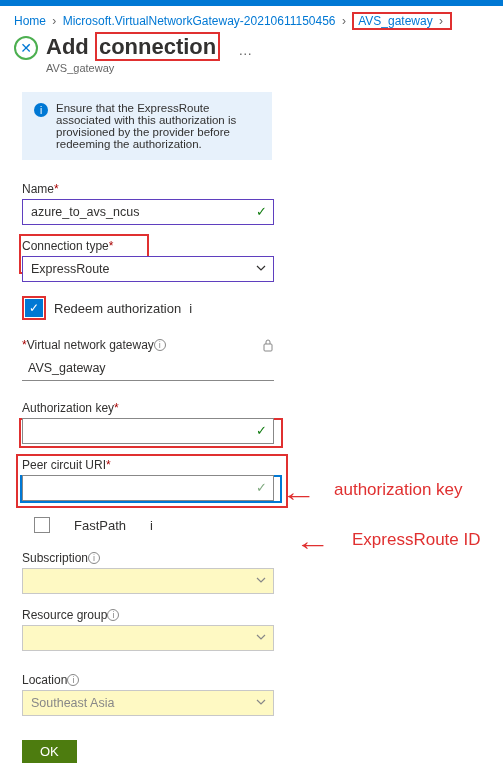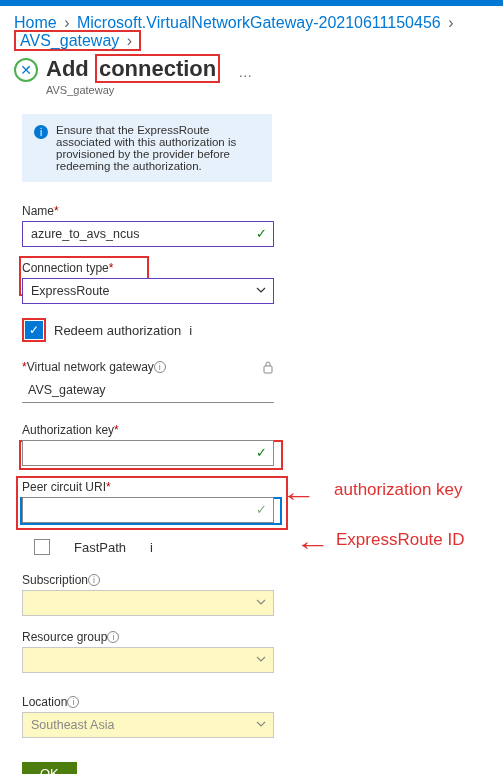--- a/index.html
+++ b/index.html
@@ -12,21 +12,21 @@
     height: 774px;
     position: relative;
     overflow: hidden;
   }
   .topbar {
     height: 6px;
     background: #0078d4;
   }
   .breadcrumb {
     padding: 8px 14px 0 14px;
-    font-size: 16px;
+    font-size: 12px;
     color: #0078d4;
   }
   .breadcrumb span.sep { color: #666; margin: 0 3px; }
   .breadcrumb a { color: #0078d4; text-decoration: none; cursor: pointer; }
   .breadcrumb .last {
     border: 2px solid #e03030;
     padding: 0 4px;
   }
   .header {
     display: flex;
@@ -371,13 +371,13 @@
   </div>
 
   <button class="btn-ok">OK</button>
 
 </div>
 
 <span class="arrow" style="left:286px; top:477px;">←</span>
 <span class="annot" style="left:334px; top:480px;">authorization key</span>
 
 <span class="arrow" style="left:300px; top:526px;">←</span>
-<span class="annot" style="left:336px; top:530px;">ExpressRoute ID</span>
+<span class="annot" style="left:352px; top:530px;">ExpressRoute ID</span>
 
 </body></html>

